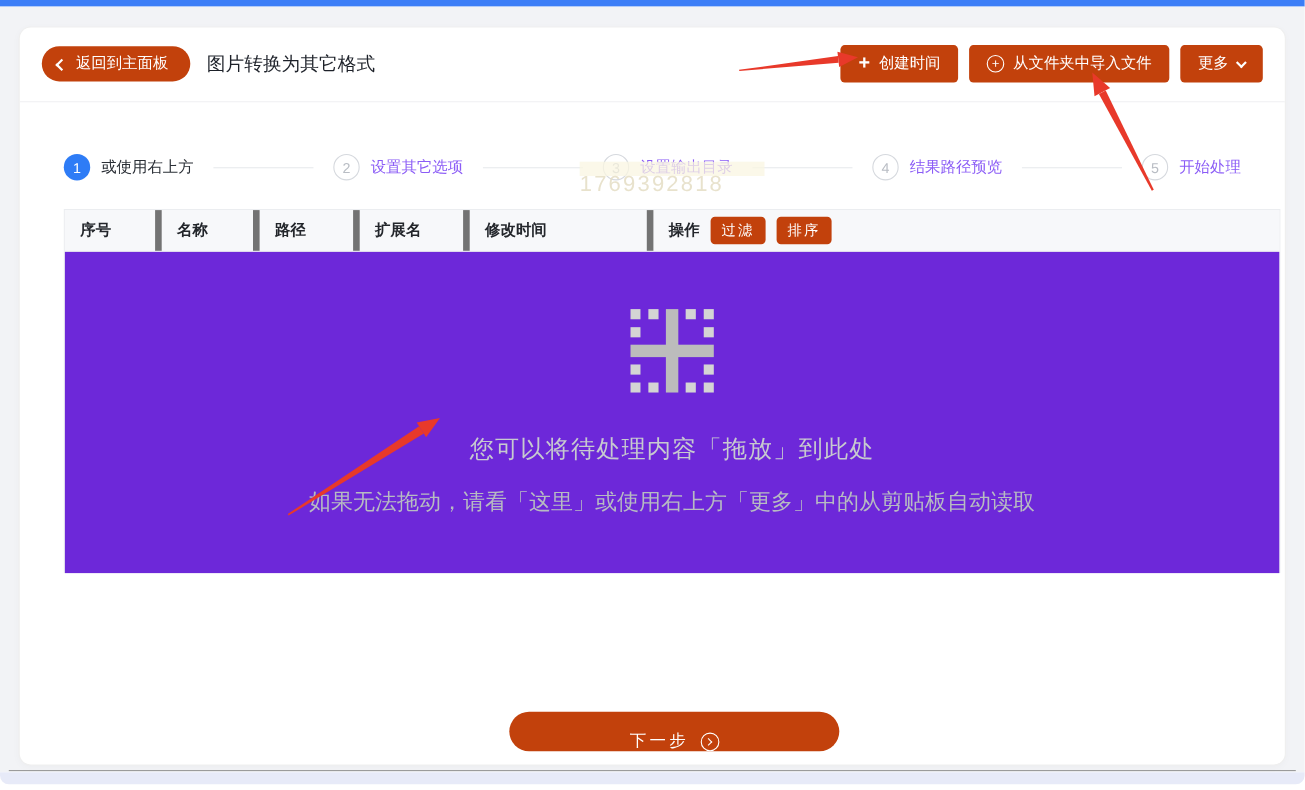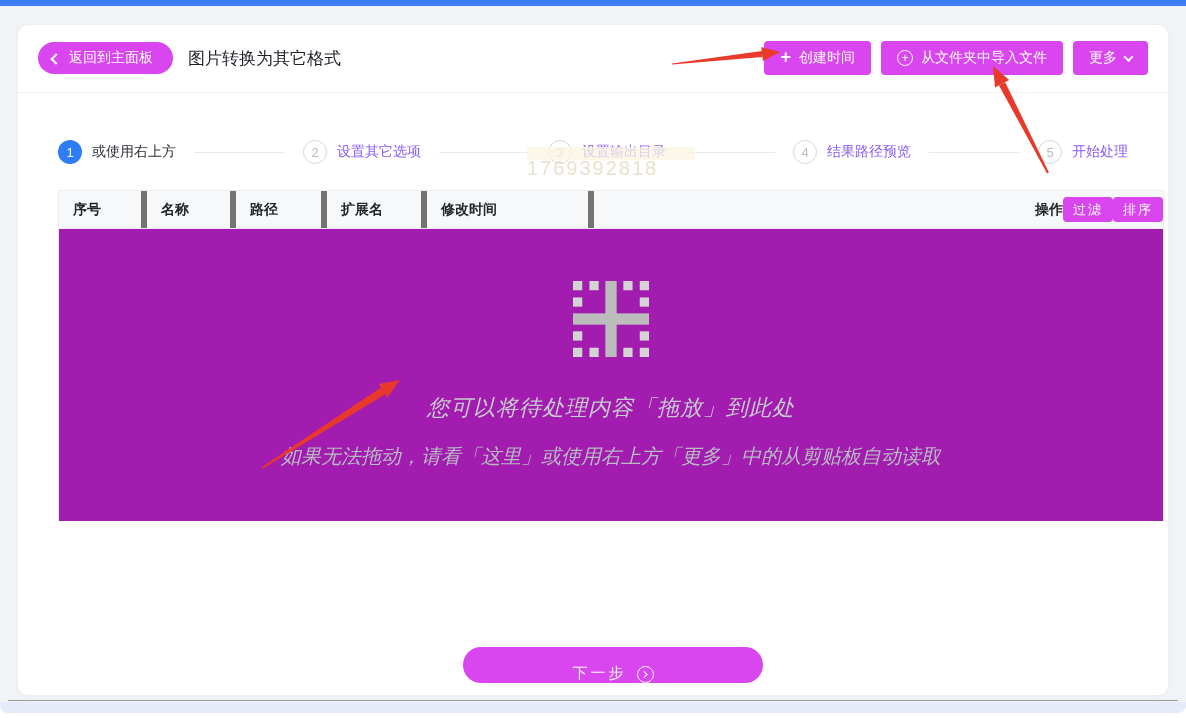--- a/index.html
+++ b/index.html
@@ -5,21 +5,21 @@
   * { margin:0; padding:0; box-sizing:border-box; }
   html,body { width:1186px; height:718px; font-family:"Liberation Sans","DejaVu Sans",sans-serif; background:#ffffff; overflow:hidden; }
   .top-bar { position:absolute; left:0; top:0; width:1186px; height:6px; background:#3d7ef7; }
   .page-bg { position:absolute; left:0; top:6px; width:1186px; height:696px; background:#f2f3f6; }
   .card { position:absolute; left:18px; top:25px; width:1150px; height:670px; background:#ffffff; border-radius:10px; box-shadow:0 0 0 1px #efefef, 0 2px 8px rgba(0,0,0,0.03); }
 
   
   .card-header { position:absolute; left:0; top:0; width:100%; height:93px; height:68px; }
   .card-header-inner { position:absolute; left:20px; right:20px; top:16px; height:34px; display:flex; align-items:center; }
   .header-divider { position:absolute; left:0; top:67px; width:100%; height:1px; background:#f0f1f3; }
-  .btn { border:none; cursor:pointer; background:#d946ef; color:#fff; font-family:inherit; }
+  .btn { border:none; cursor:pointer; background:#c2410c; color:#fff; font-family:inherit; }
   .back-btn { height:32px; padding:0 20px 0 14px; border-radius:16px; font-size:14px; display:flex; align-items:center; gap:9px; }
   .chev { display:inline-block; width:8px; height:8px; border-left:2px solid #fff; border-bottom:2px solid #fff; transform:rotate(45deg); margin-top:1px; }
   .chev-down { width:7px; height:7px; transform:rotate(-45deg) translate(1px,-1px); }
   .page-title { font-size:17px; font-weight:normal; color:#1d2129; margin-left:15px; }
   .header-actions { margin-left:auto; display:flex; gap:10px; }
   .act-btn { height:34px; padding:0 16px; border-radius:4px; font-size:14px; display:flex; align-items:center; gap:8px; }
   .plus-glyph { font-size:18px; font-weight:bold; line-height:1; margin-top:-2px; }
   .circle-plus { display:inline-flex; width:16px; height:16px; border:1.5px solid #fff; border-radius:50%; align-items:center; justify-content:center; font-size:12px; line-height:1; }
 
   
@@ -35,23 +35,23 @@
 
   
   .watermark-box { position:absolute; left:527px; top:147px; width:168px; height:13px; background:#faf6e2; opacity:0.75; pointer-events:none; }
   .watermark-num { position:absolute; left:527px; top:157px; font-size:20px; letter-spacing:2px; color:#e4ddc4; opacity:0.85; pointer-events:none; }
 
   
   .file-table { position:absolute; left:40px; top:165px; width:1106px; height:331px; border:1px solid #ebedf0; }
   .thead { display:flex; height:38px; background:#f7f8fa; border-bottom:1px solid #ebedf0; }
   .th { display:flex; align-items:center; padding-left:14px; font-size:14px; font-weight:bold; color:#23262b; border-right:6px solid #737373; }
   .th:last-child { border-right:none; }
-  .th-ops { gap:0;justify-content:flex-end; }
+  .th-ops { gap:10px; }
   .mini-btn { height:25px; padding:0 10px; border-radius:4px; font-size:13px; font-weight:normal; letter-spacing:2px; }
-  .tbody { height:292px; background:#a21caf; display:flex; flex-direction:column; align-items:center; justify-content:center;font-style:italic; }
+  .tbody { height:292px; background:#6d28d9; display:flex; flex-direction:column; align-items:center; justify-content:center; }
   .drop-icon { margin-bottom:36px; }
   .drop-main { font-size:22px; color:#c7cacf; letter-spacing:1px; }
   .drop-sub { font-size:20px; color:#b7bbc2; margin-top:20px; }
 
   
   .next-btn { position:absolute; left:445px; top:622px; width:300px; height:36px; border-radius:18px; font-size:15px; display:flex; align-items:flex-end; justify-content:center; gap:10px; letter-spacing:3px; }
   .next-circle { width:17px; height:17px; border:1.5px solid #fff; border-radius:50%; display:inline-flex; align-items:center; justify-content:center; letter-spacing:0; }
   .next-circle .chev { width:5px; height:5px; border-width:1.5px; transform:rotate(-135deg) translate(1px,-1px); margin:0; }
 
   

